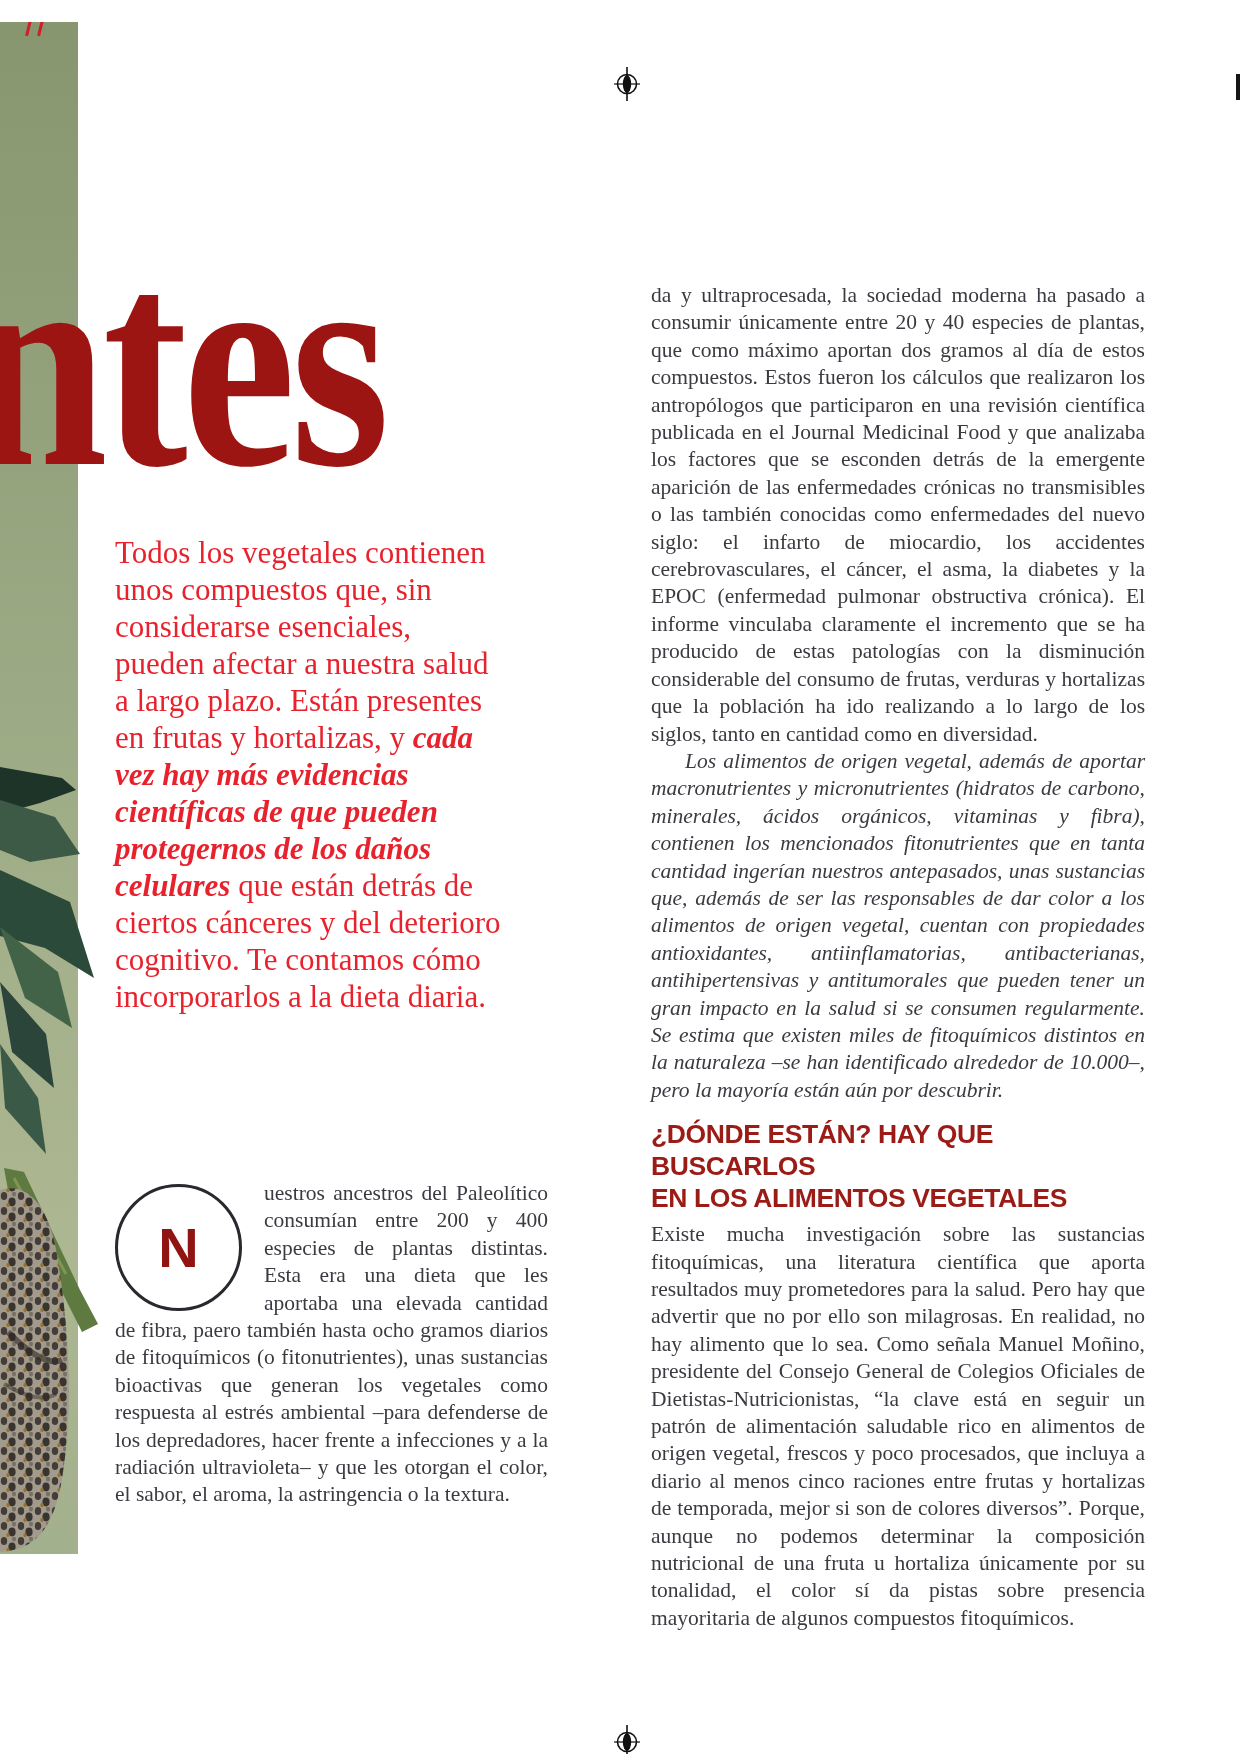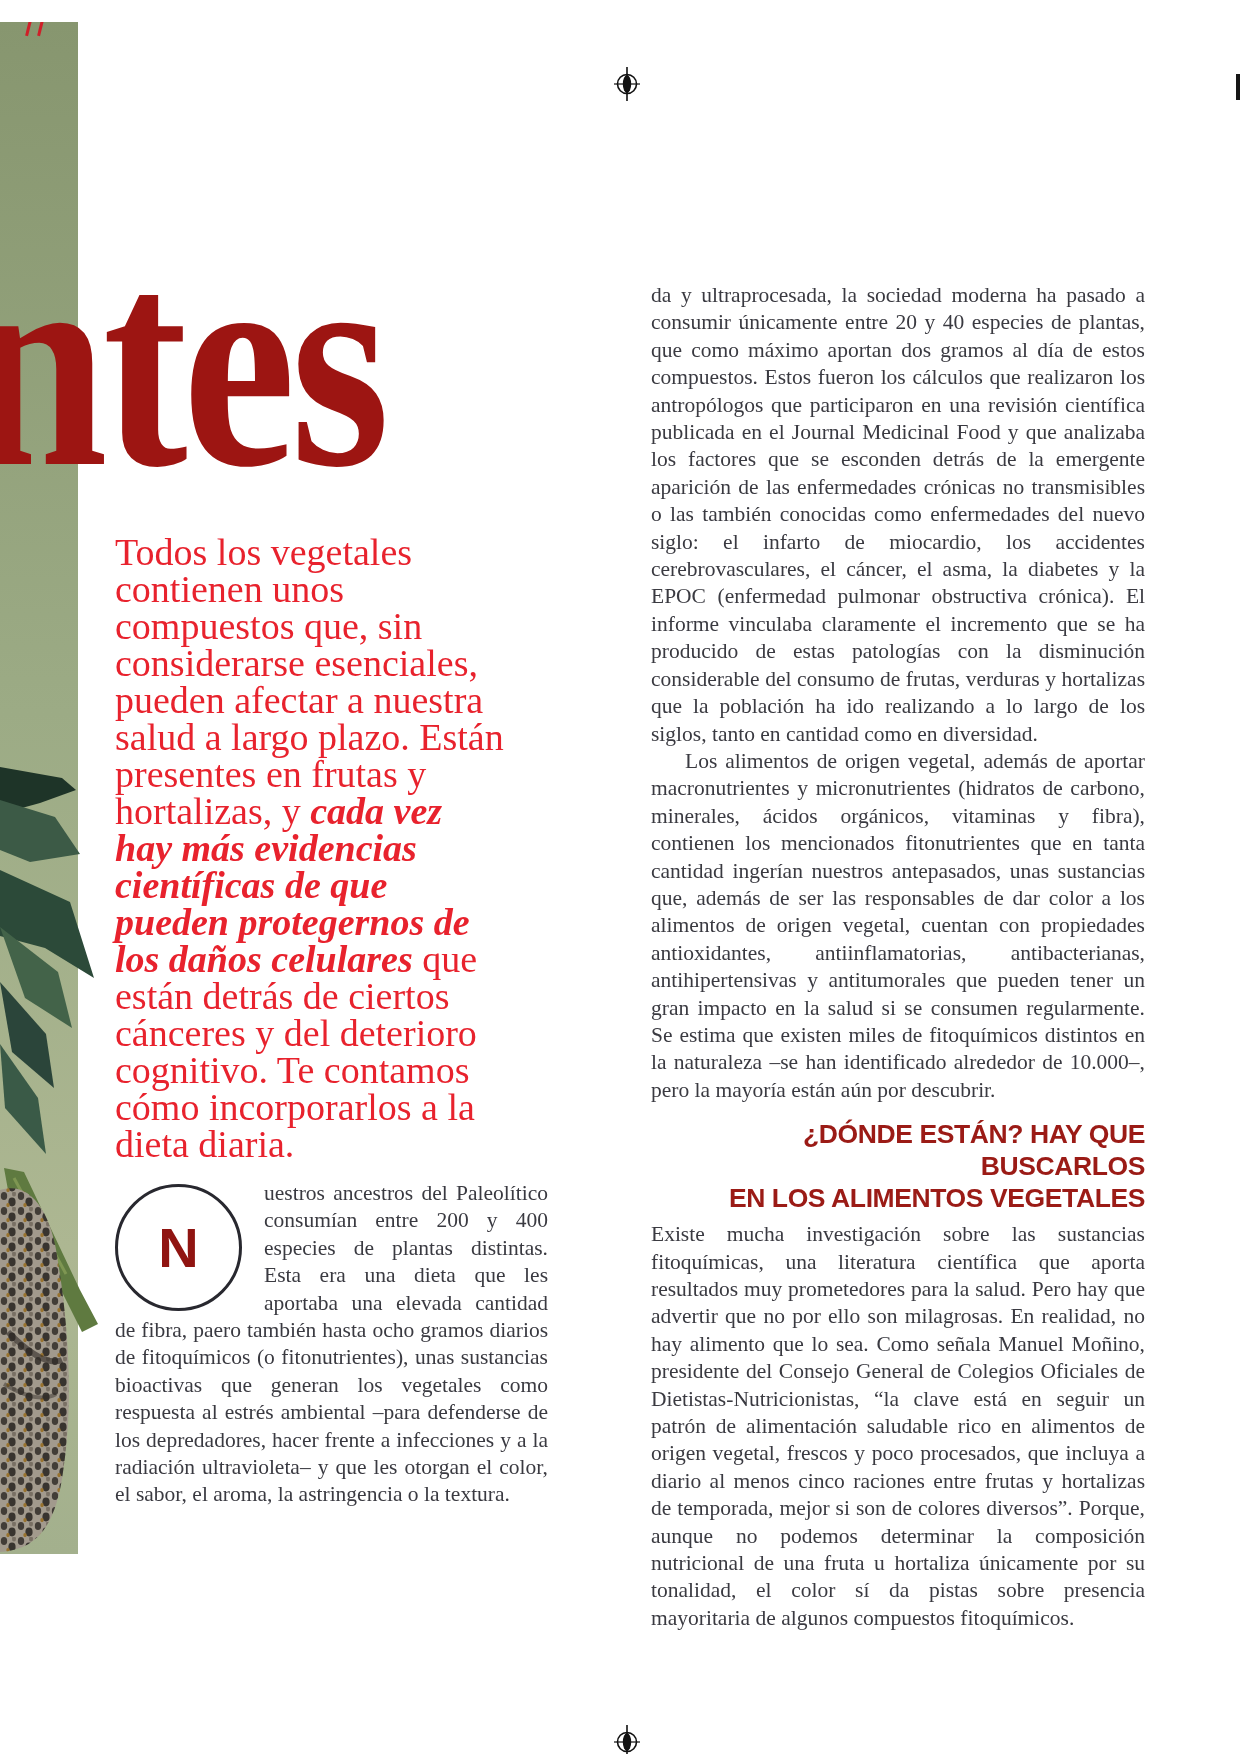--- a/index.html
+++ b/index.html
@@ -19,42 +19,42 @@
   .corner-mark.m2{left:39px;transform:rotate(14deg);}
 
   
   .headline{position:absolute;left:-34px;top:196px;margin:0;
             font:700 300px/290px "Liberation Serif", serif;
             color:#9d1512;letter-spacing:-6px;
             transform:scaleX(0.85);transform-origin:0 0;white-space:nowrap;}
 
   
   .intro{position:absolute;left:115px;top:512px;width:392px;
-         font-size:38px;line-height:37px;color:#e8222d;text-align:left;}
+         font-size:31px;line-height:37px;color:#e8222d;text-align:left;}
   .intro .seg-bi{font-weight:700;font-style:italic;}
 
   
   .col{position:absolute;color:#3a3a41;font-size:21.5px;line-height:27.4px;
        text-align:justify;hyphens:auto;-webkit-hyphens:auto;}
   .col-left{left:115px;top:1158px;width:433px;}
   .col-right{left:651px;top:260px;width:494px;}
   .para{margin:0;}
-  .para.indent{text-indent:34px;}
+  .para.indent{text-indent:34px;font-style:italic;}
   .seg-i{}
 
   
   .dropcap-circle{float:left;width:121px;height:121px;border:3px solid #28282f;
                   border-radius:50%;margin:4px 22px 6px 0;background:#ffffff;
                   display:flex;align-items:center;justify-content:center;}
   .dropcap-circle span{font:700 56px/56px "Liberation Sans", sans-serif;color:#901411;}
 
   
   .subhead{margin:14px 0 7px 0;color:#9b1b16;
            font:800 26.5px/32px "Liberation Sans", sans-serif;
-           letter-spacing:-0.4px;text-align:right;}
+           letter-spacing:-0.4px;text-align:left;}
 </style>
 </head>
 <body>
 
 <div class="page">
 
   <svg class="photo-strip" width="115" height="1532" viewBox="0 0 115 1532" aria-hidden="true">
     <defs>
       <linearGradient id="gbg" x1="0" y1="0" x2="0" y2="1">
         <stop offset="0" stop-color="#87966f"></stop>

